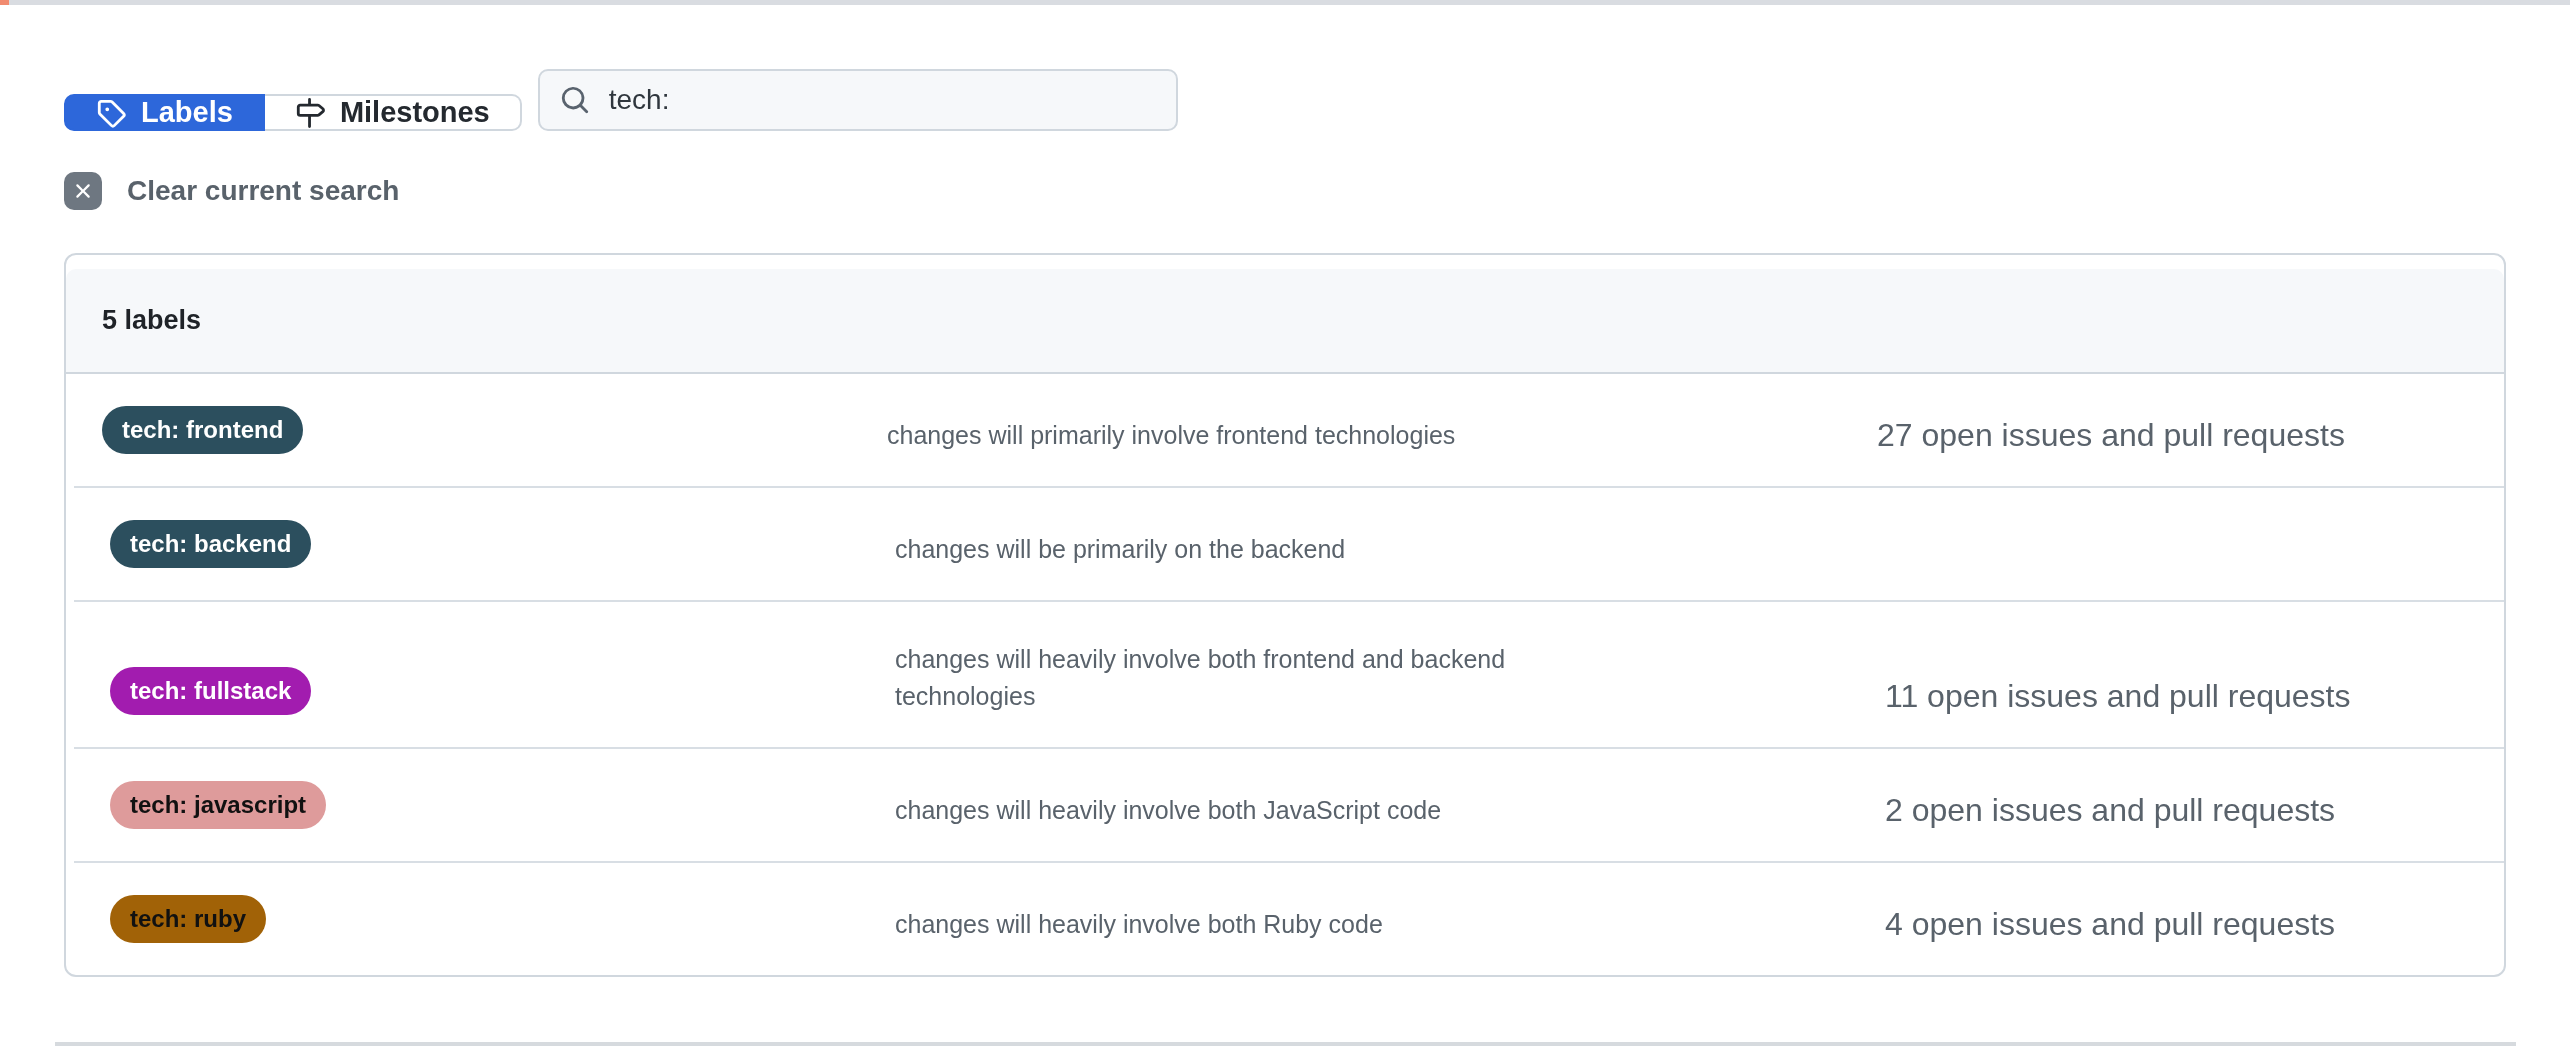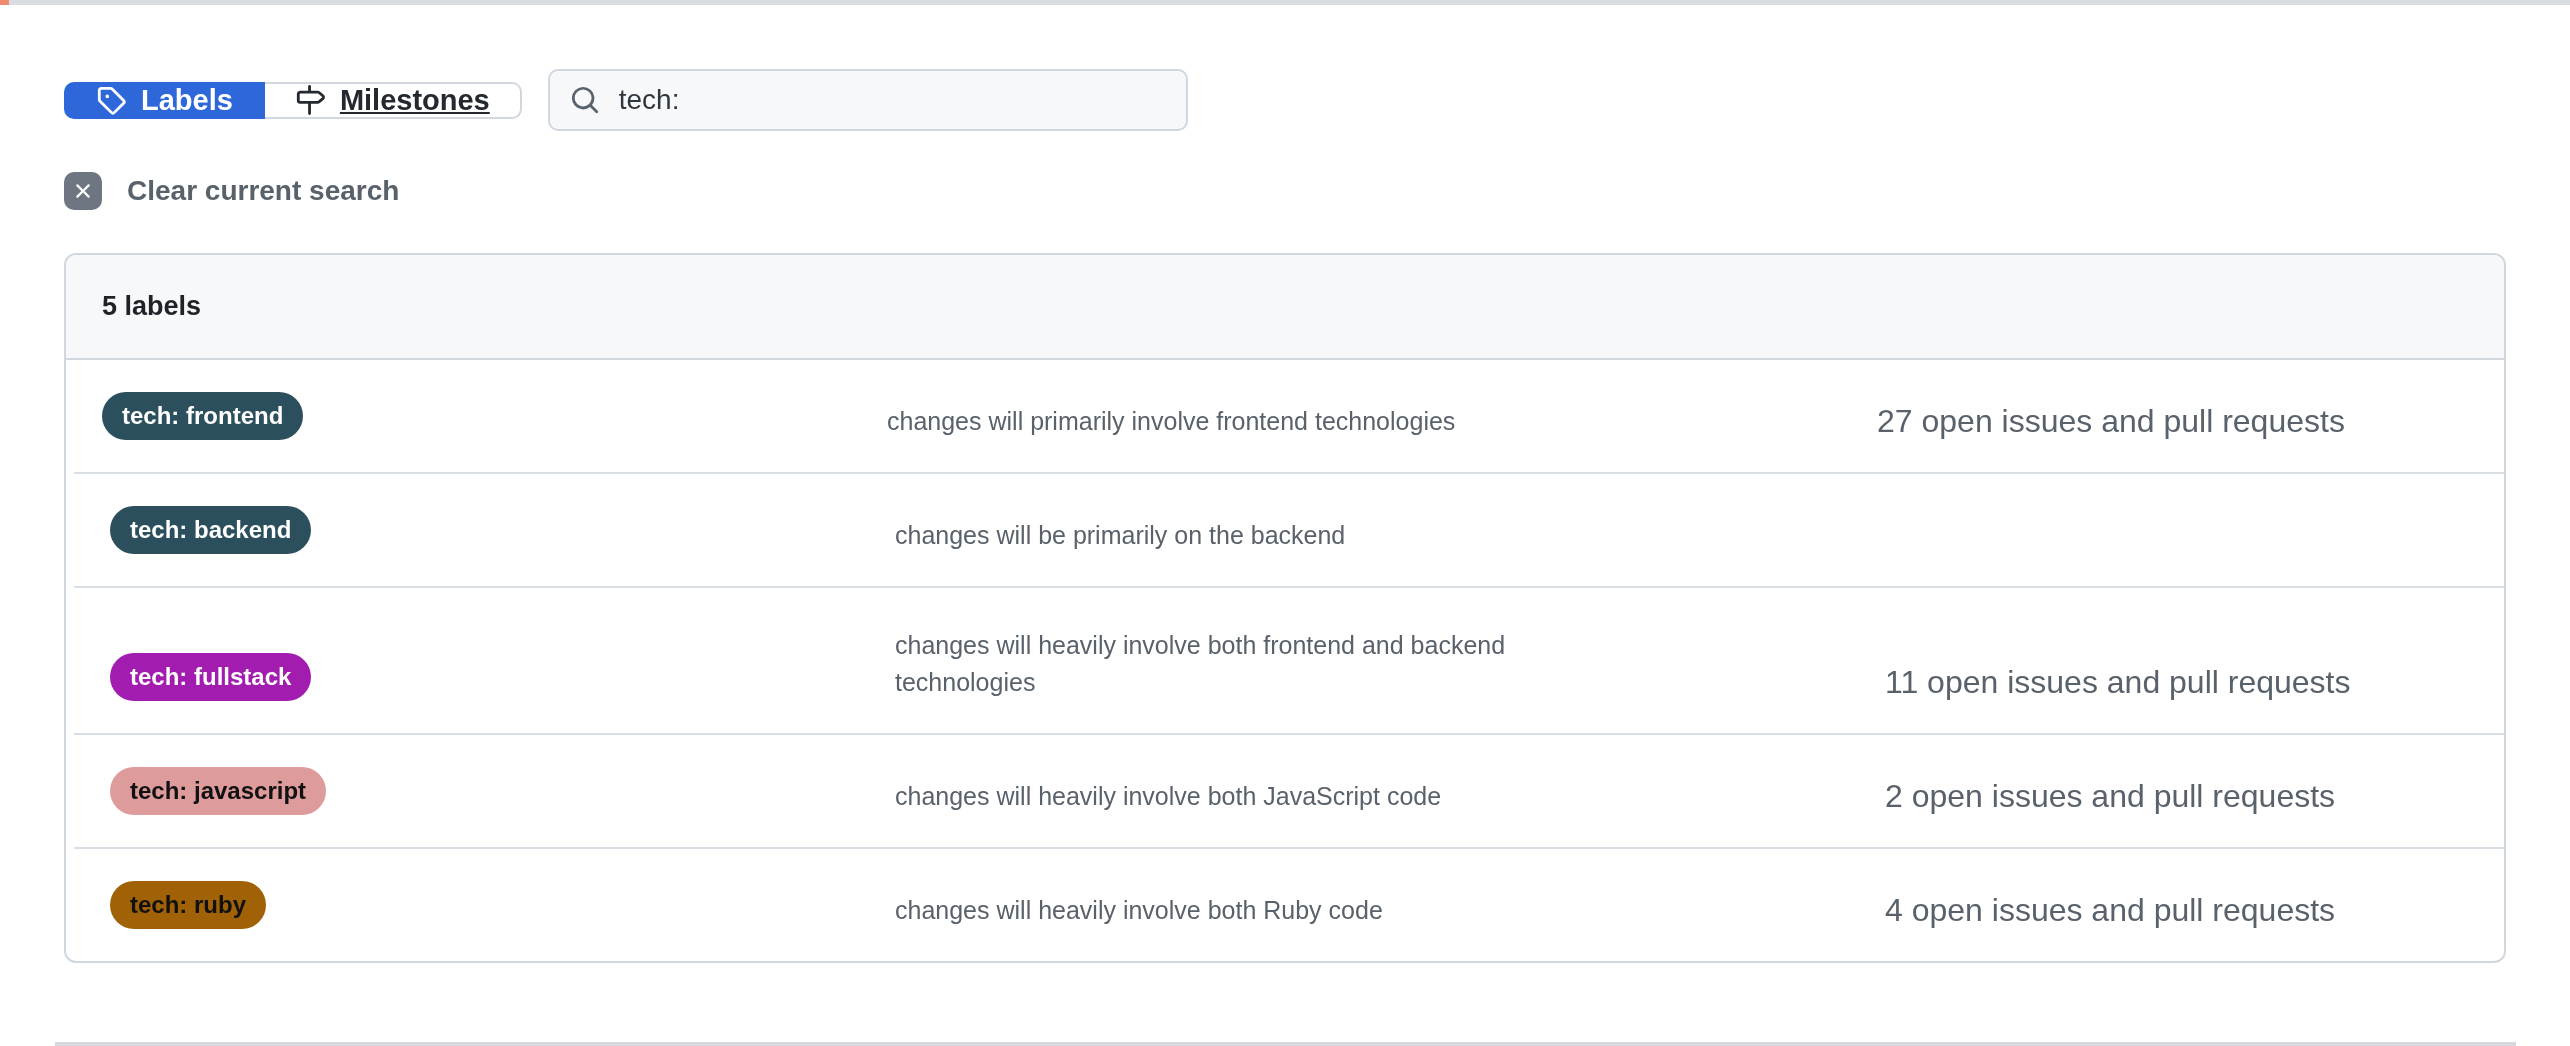--- a/index.html
+++ b/index.html
@@ -24,41 +24,40 @@
   }
   .top-bar-accent {
     position: absolute; top: 0; left: 0;
     width: 9px; height: 5px;
     background: #f18b70;
   }
 
   
   .controls {
     position: absolute; top: 69px; left: 64px;
-    display: flex; align-items: center; height: 62px; gap: 10px;
+    display: flex; align-items: flex-end; height: 62px;
   }
   .segmented { display: flex; }
   .seg-btn {
     display: flex; align-items: center; gap: 15px;
     padding: 0 30px;
     font-size: 29px; font-weight: 600;
     box-sizing: border-box;
     cursor: pointer;
     white-space: nowrap;
   }
   .seg-labels {
     background: #2d67da; color: #ffffff;
     border: 2px solid #2d67da;
     border-radius: 10px 0 0 10px;
   }
   .seg-milestones {
     background: #ffffff; color: #24292f;
     border: 2px solid #d0d7de; border-left: none;
     border-radius: 0 10px 10px 0;
-    text-decoration: underline;
   }
   .seg-btn svg { flex: 0 0 auto; }
 
   .search-box {
     margin-left: 16px;
     width: 640px; height: 62px;
     box-sizing: border-box;
     background: #f6f8fa;
     border: 2px solid #d0d7de;
     border-radius: 10px;
@@ -96,21 +95,21 @@
     box-sizing: border-box;
     border: 2px solid #d0d7de;
     border-radius: 12px;
     background: #ffffff;
   }
   .card-header {
     background: #f6f8fa;
     border-bottom: 2px solid #d0d7de;
     border-radius: 10px 10px 0 0;
     padding: 36px;
-    font-size: 27px; font-weight: 700; color: #1f2328;
+    font-size: 27px; font-weight: 700; color: #1f2328; margin-top: 14px;
   }
   .label-row {
     display: flex; align-items: flex-end;
     padding: 32px 0;
   }
   .label-row + .label-row { border-top: 2px solid #d8dee4; margin-left: 8px; }
   .cell-label {
     width: 821px; box-sizing: border-box;
     padding-left: 36px;
   }

